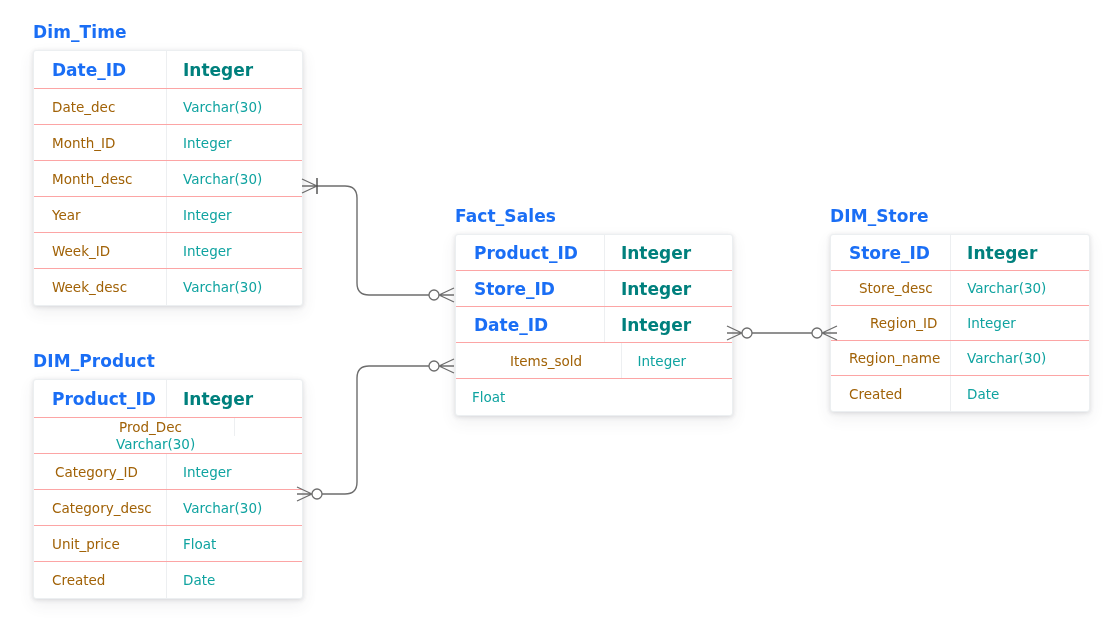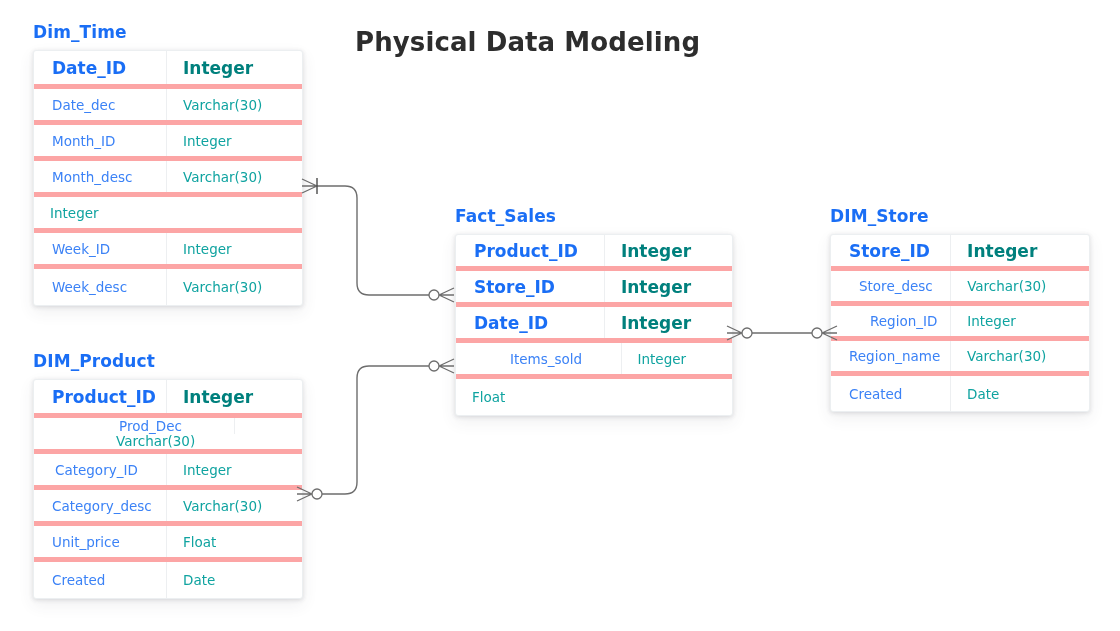--- a/index.html
+++ b/index.html
@@ -54,21 +54,21 @@
     border: 1px solid #eceff1;
     border-radius: 3px;
     box-shadow: 0 1px 4px rgba(60, 64, 72, 0.16),
                 0 6px 16px rgba(60, 64, 72, 0.08);
     overflow: hidden;
     box-sizing: border-box;
   }
   .row {
     display: flex;
     align-items: center;
-    border-bottom: 5px solid #fca5a5;
+    border-bottom: 1px solid #fca5a5;
     box-sizing: border-box;
   }
   .row:last-child { border-bottom: none; }
 
   .cell-name {
     box-sizing: border-box;
     padding-left: 18px;
     border-right: 1px solid #edeff1;
     height: 100%;
     display: flex;
@@ -92,21 +92,21 @@
     font-weight: 700;
     font-size: 17px;
   }
   .row.key .cell-type {
     color: #00807d;
     font-weight: 700;
     font-size: 17px;
   }
   
   .row.attr .cell-name {
-    color: #3b82f6;
+    color: #a16207;
     font-weight: 400;
     font-size: 13.5px;
   }
   .row.attr .cell-type {
     color: #0fa3a0;
     font-weight: 400;
     font-size: 13.5px;
   }
 
   
@@ -135,21 +135,20 @@
   .conn-bar {
     stroke: #4a4a4a;
     stroke-width: 1.4;
   }
 </style>
 </head>
 <body>
 
 <div id="canvas">
 
-  <div class="diagram-title">Physical Data Modeling</div>
 
   <div id="entities">
       <div class="entity" style="left: 33px; top: 22px; width: 270px;">
         <div class="entity-title">Dim_Time</div>
         <div class="entity-table" style="width: 270px;">
           <div class="row key" style="height: 38px;">
             <div class="cell-name" style="width: 134px;">Date_ID</div>
             <div class="cell-type" style="width: 136px;">Integer</div>
           </div>
           <div class="row attr" style="height: 36px;">
@@ -158,20 +157,21 @@
           </div>
           <div class="row attr" style="height: 36px;">
             <div class="cell-name" style="width: 134px;">Month_ID</div>
             <div class="cell-type" style="width: 136px;">Integer</div>
           </div>
           <div class="row attr" style="height: 36px;">
             <div class="cell-name" style="width: 134px;">Month_desc</div>
             <div class="cell-type" style="width: 136px;">Varchar(30)</div>
           </div>
           <div class="row attr" style="height: 36px;">
+            <div class="cell-name" style="width: 134px;">Year</div>
             <div class="cell-type" style="width: 136px;">Integer</div>
           </div>
           <div class="row attr" style="height: 36px;">
             <div class="cell-name" style="width: 134px;">Week_ID</div>
             <div class="cell-type" style="width: 136px;">Integer</div>
           </div>
           <div class="row attr" style="height: 36px;">
             <div class="cell-name" style="width: 134px;">Week_desc</div>
             <div class="cell-type" style="width: 136px;">Varchar(30)</div>
           </div>

